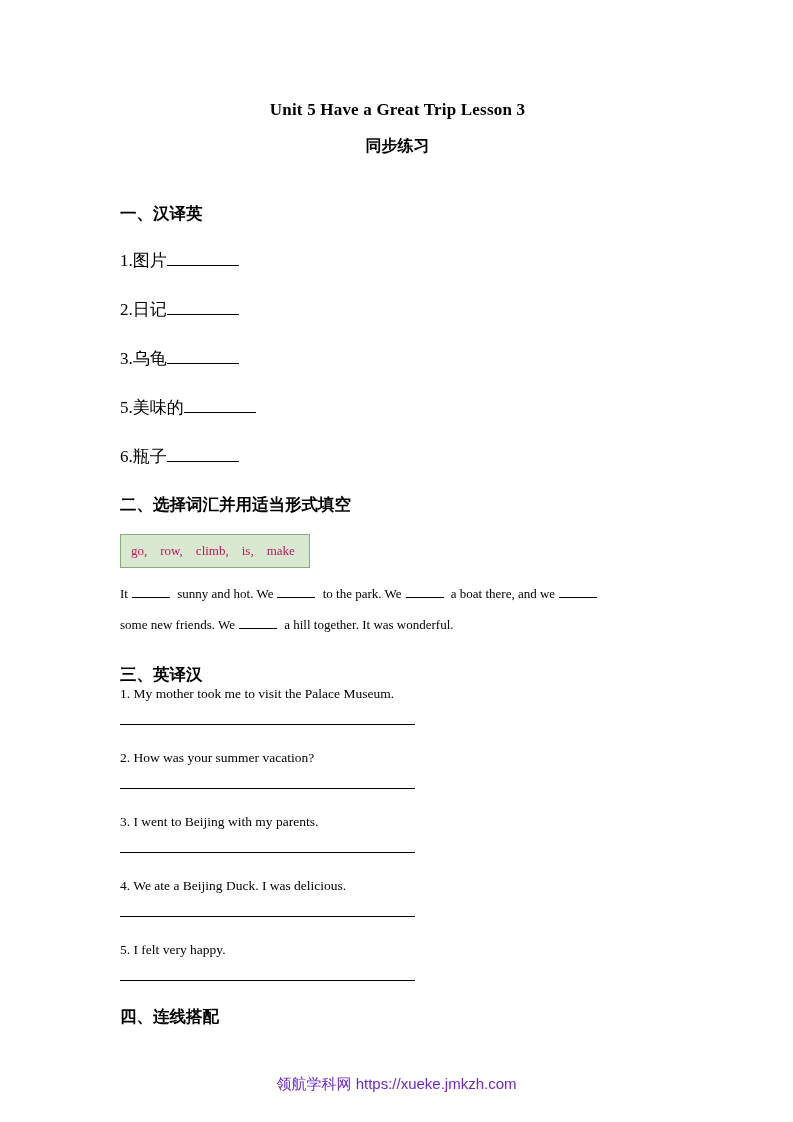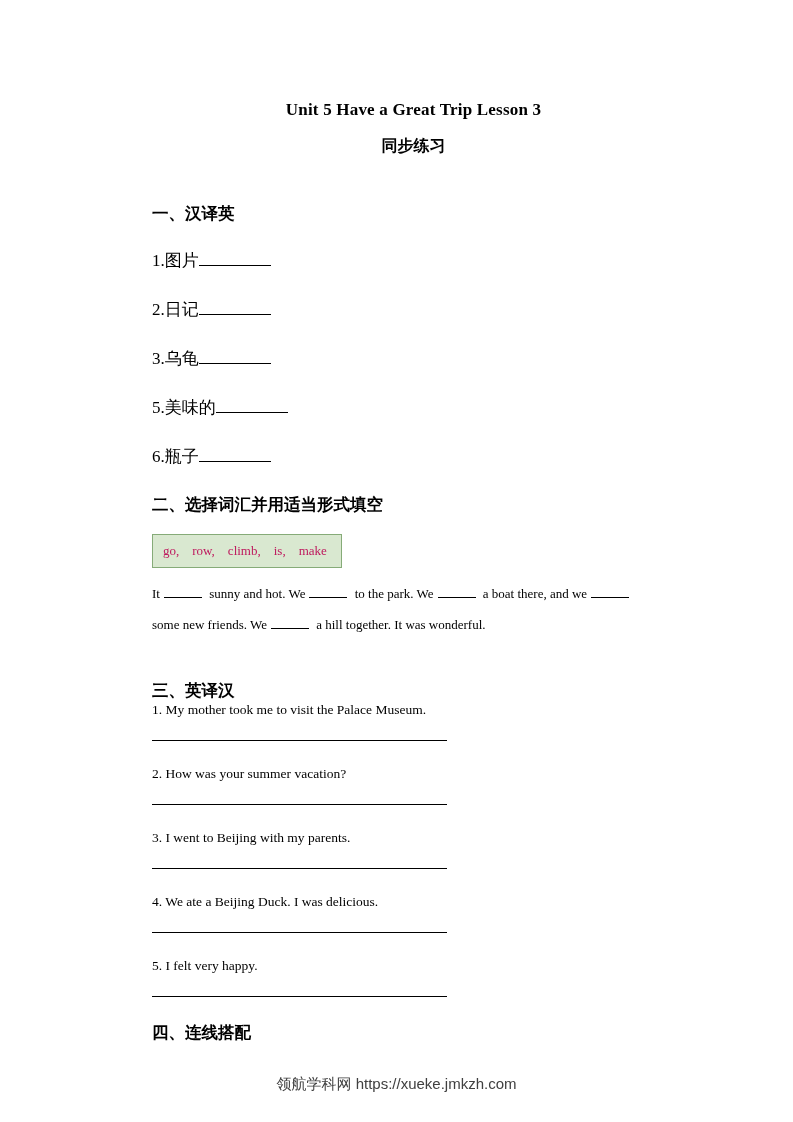--- a/index.html
+++ b/index.html
@@ -6,21 +6,20 @@
   html, body { background: #ffffff; }
   body { font-family: "Liberation Serif", serif; color: #000; }
 
   .page {
     position: relative;
     width: 793px;
     height: 1122px;
     background: #ffffff;
     margin: 0 auto;
     overflow: hidden;
-    padding-left: 32px;
   }
 
   .content { padding: 100px 118px 0 120px; }
 
   .doc-title {
     text-align: center;
     font-family: "Liberation Serif", serif;
     font-size: 17px;
     font-weight: bold;
     letter-spacing: 0.2px;
@@ -34,21 +33,21 @@
     margin-top: 16px;
   }
 
   .section-heading {
     font-family: "Liberation Sans", sans-serif;
     font-size: 16.5px;
     font-weight: bold;
   }
   .sec1-heading { margin-top: 46px; }
   .sec2-heading { margin-top: 16px; }
-  .sec3-heading { margin-top: 40px; }
+  .sec3-heading { margin-top: 24px; }
   .sec4-heading { margin-top: 8px; }
 
   .cn-list { margin-top: 24px; }
   .cn-item { font-size: 17px; margin-bottom: 26px; }
   .cn-label { font-family: "Liberation Serif", serif; }
   .blank-short {
     display: inline-block;
     width: 72px;
     height: 13px;
     border-bottom: 1px solid #000;
@@ -91,21 +90,21 @@
   }
 
   .footer {
     position: absolute;
     left: 0;
     right: 0;
     bottom: 28px;
     text-align: center;
     font-family: "Liberation Sans", sans-serif;
     font-size: 15px;
-    color: #404040;
+    color: #6d28d9;
   }
 </style>
 </head>
 <body>
 
 <div class="page">
   <div class="content">
 
     <h1 class="doc-title">Unit 5 Have a Great Trip Lesson 3</h1>
     <h2 class="doc-subtitle">同步练习</h2>

